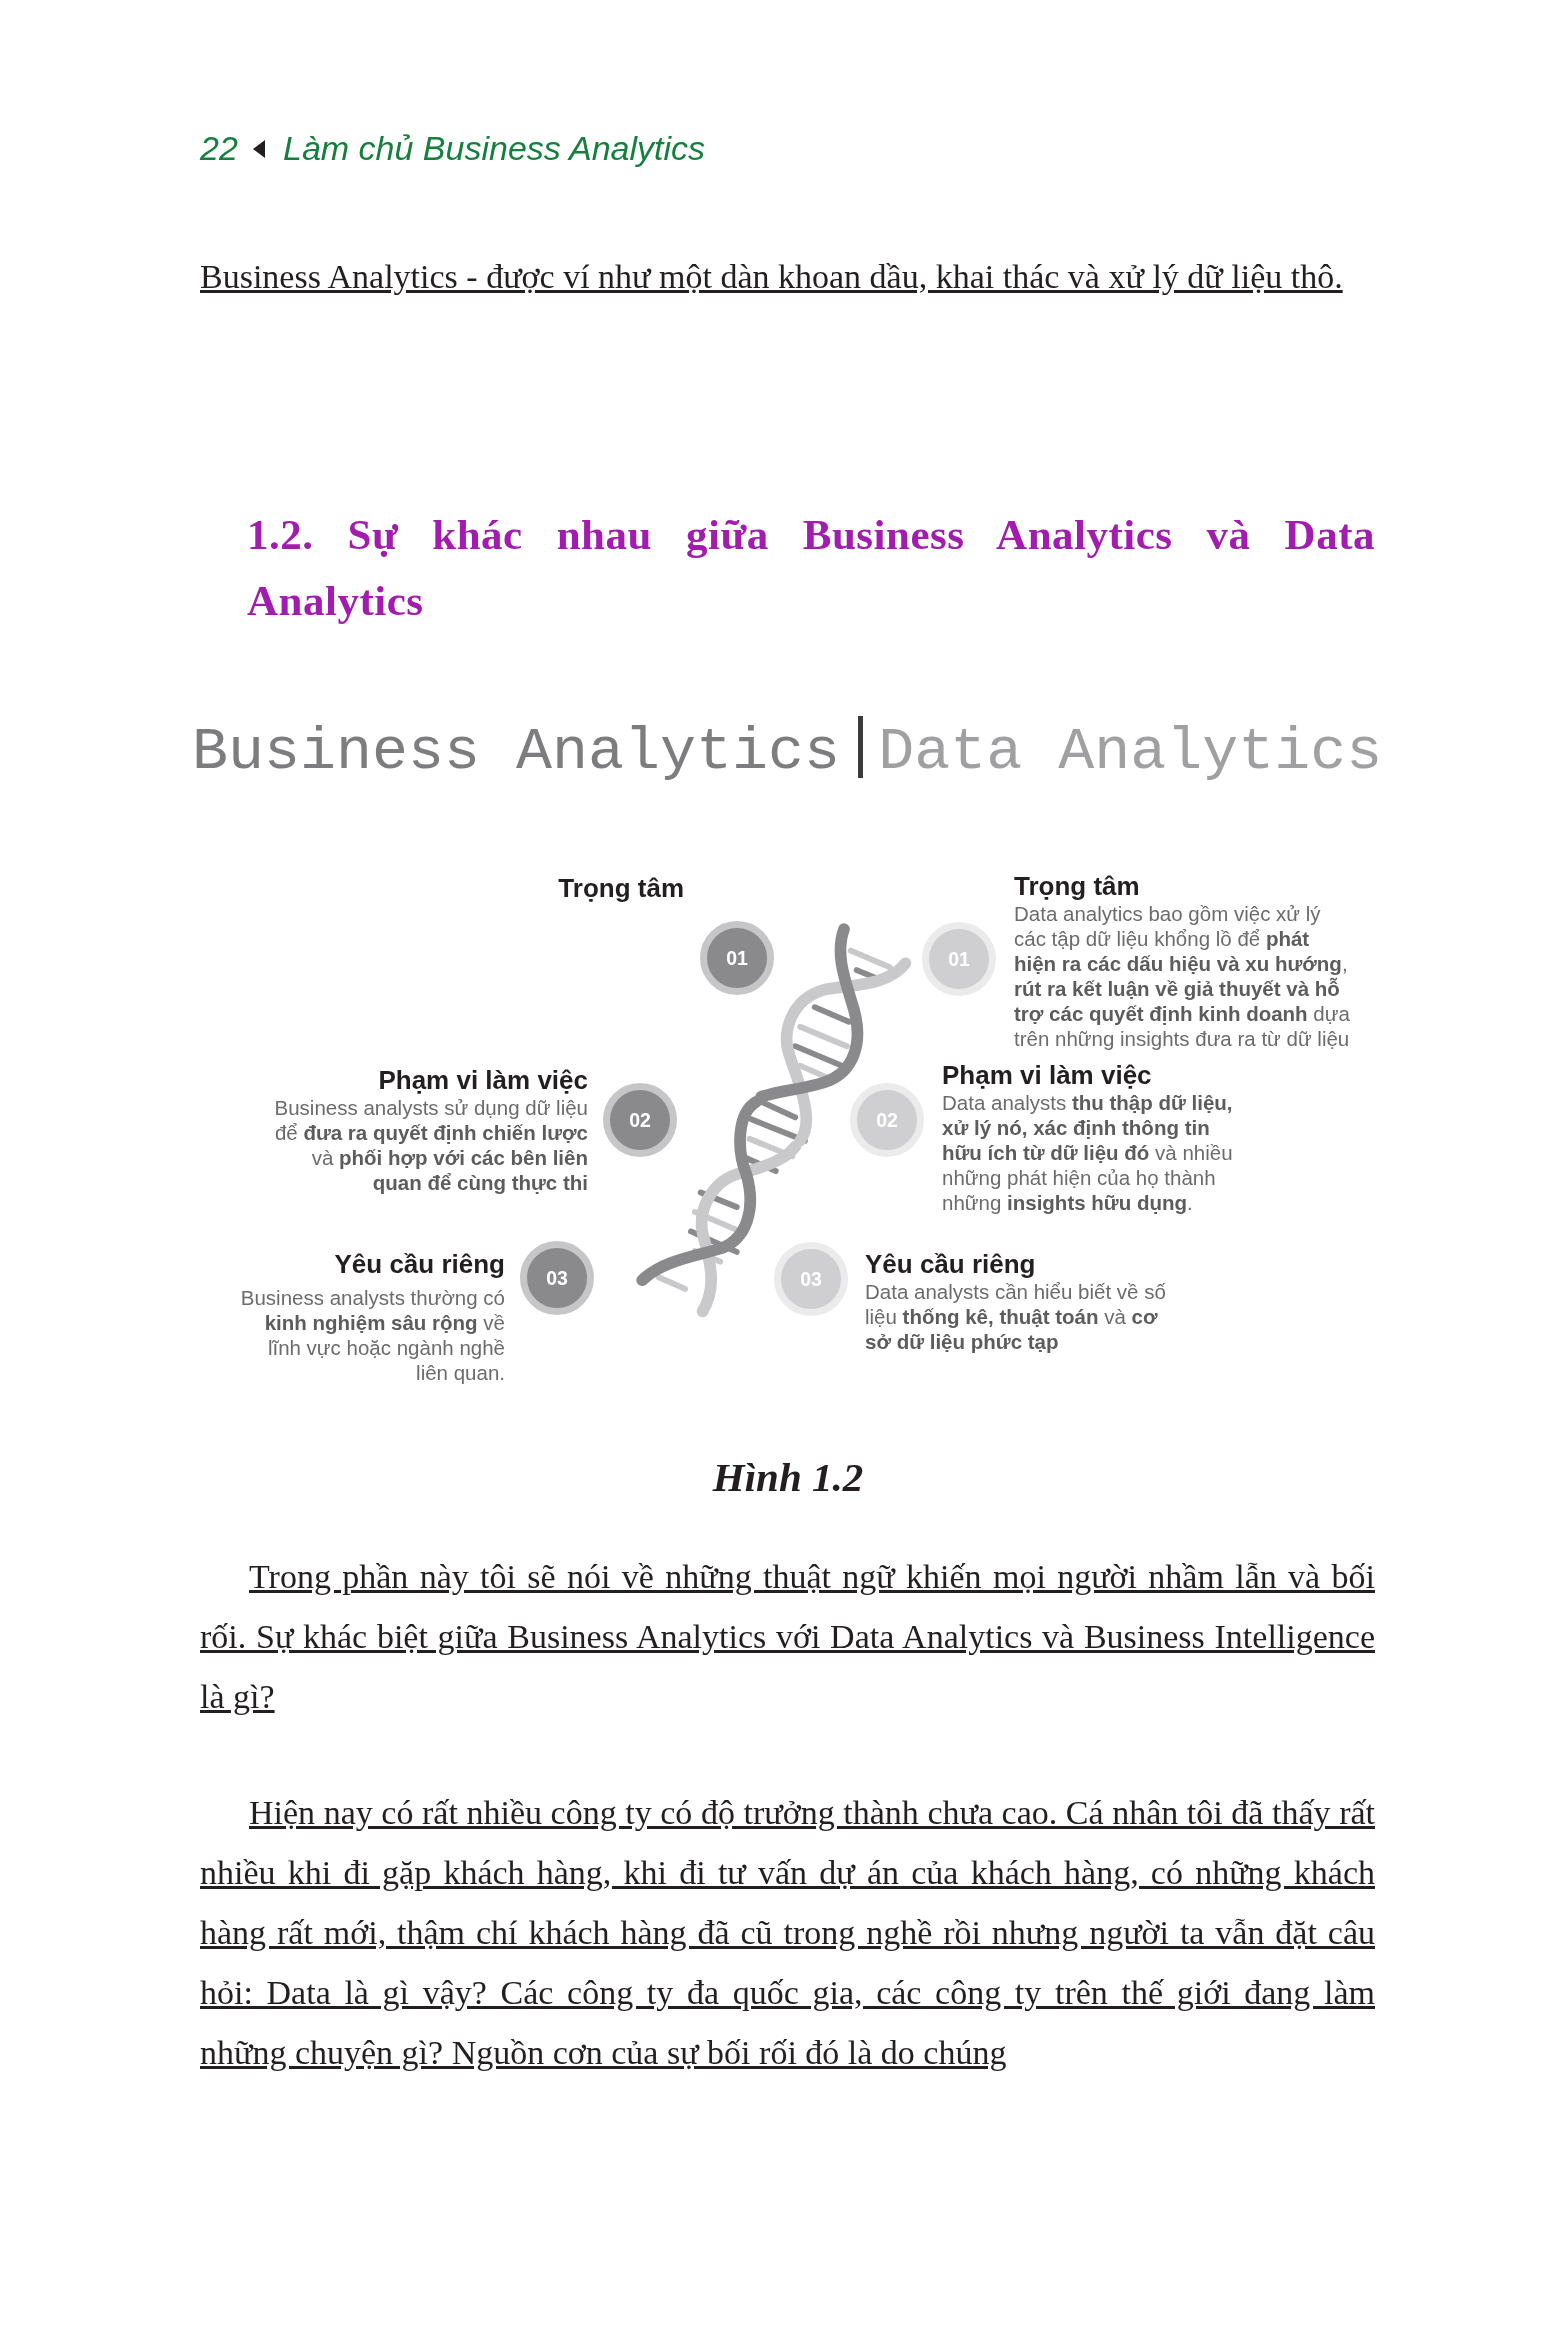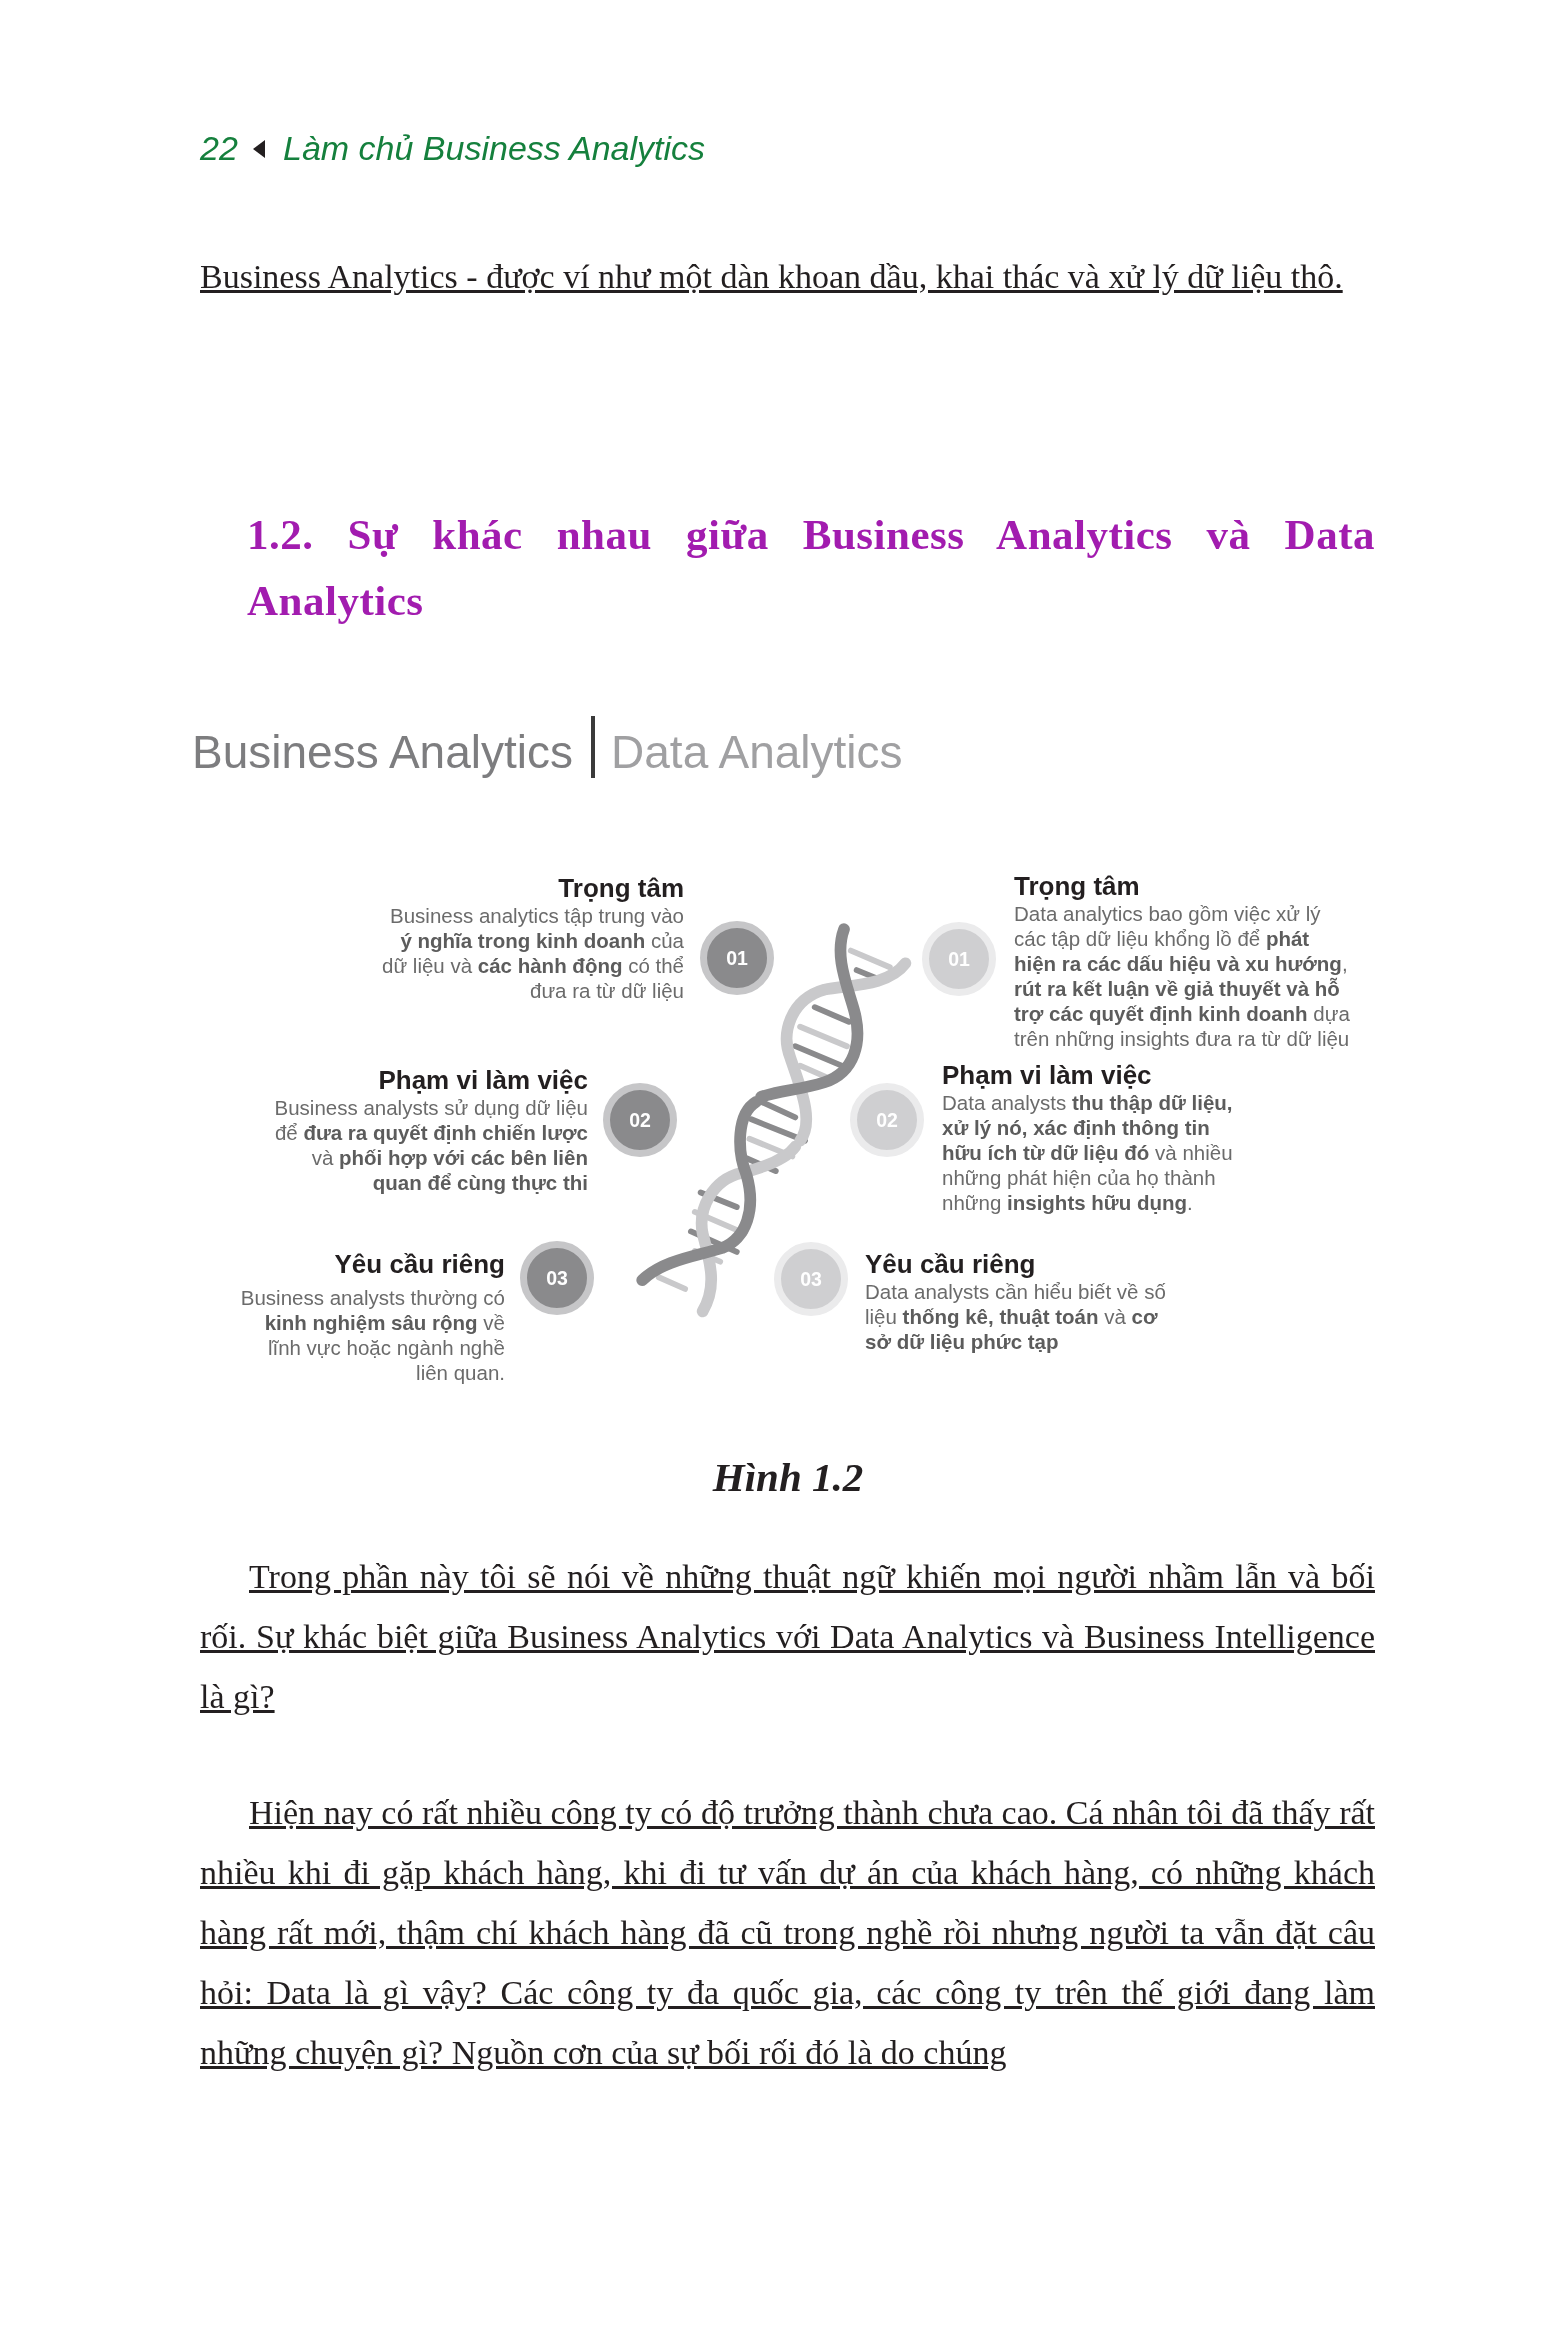--- a/index.html
+++ b/index.html
@@ -3,21 +3,21 @@
 <meta charset="utf-8">
 <style>
   html, body { margin: 0; padding: 0; background: #ffffff; }
   body { width: 1560px; height: 2341px; position: relative; overflow: hidden; color: #231f20; }
   .abs { position: absolute; }
   .running-head { left: 200px; top: 129px; font-family: "Liberation Sans", sans-serif; font-style: italic; font-size: 34px; color: #15803d; white-space: nowrap; }
   .running-head .tri { display: inline-block; width: 0; height: 0; border-top: 9.8px solid transparent; border-bottom: 9.8px solid transparent; border-right: 12.7px solid #231f20; margin: 0 17.6px 0 15.6px; vertical-align: 2px; }
   .serif-para { font-family: "Liberation Serif", serif; font-size: 34px; line-height: 60px; color: #231f20; text-align: justify; text-align-last: left; text-decoration: underline; }
   .para1 { left: 200px; top: 247px; width: 1175px; }
   .section-heading { left: 247px; top: 502px; width: 1128px; font-family: Liberation Serif, serif; font-weight: bold; font-size: 43px; line-height: 66px; color: #a21caf; text-align: justify; text-align-last: left; letter-spacing: 0.5px; }
-  .fig-title { left: 192px; top: 716px; font-family: Liberation Sans, sans-serif; font-size: 46px; white-space: nowrap; }
+  .fig-title { left: 192px; top: 716px; font-family: Liberation Mono, monospace; font-size: 60px; white-space: nowrap; }
   .fig-title .ba { color: #7d7d7f; }
   .fig-title .sep { display: inline-block; width: 4.9px; height: 62px; background: #3a3a3a; margin: 0 15.6px 0 17.6px; vertical-align: -9.8px; }
   .fig-title .da { color: #a0a0a2; }
   .fig-block { font-family: "Liberation Sans", sans-serif; font-size: 20.5px; line-height: 25px; color: #6b6b6b; }
   .fig-block .t { font-size: 26px; line-height: 29px; font-weight: bold; color: #231f20; }
   .fig-block b { color: #5c5c5c; }
   .left-block { text-align: right; }
   .right-block { text-align: left; }
   .circle { position: absolute; border-radius: 50%; display: flex; align-items: center; justify-content: center; font-family: "Liberation Sans", sans-serif; font-weight: bold; font-size: 19.5px; color: #ffffff; box-sizing: border-box; }
   .circle.dark { width: 74px; height: 74px; background: #8a8a8c; border: 7.8px solid #c6c6c8; }
@@ -64,26 +64,20 @@
     </g>
 
     <path d="M 308 68 C 290 92, 250 90, 225 95 C 190 105, 180 140, 190 165 C 200 195, 215 230, 200 250 M 195 256 C 185 270, 160 278, 140 283 C 110 290, 95 320, 100 345 C 108 375, 115 400, 100 425" stroke="#c9c9cb" stroke-width="12"></path>
 
     <path d="M 245 33 C 235 60, 248 90, 255 115 C 265 150, 255 180, 225 190 C 200 198, 180 198, 160 205 M 155 210 C 135 222, 135 260, 145 285 C 155 320, 145 350, 120 360 C 95 368, 60 372, 38 393" stroke="#8a8a8c" stroke-width="12"></path>
   </g>
 </svg>
 
 <div class="abs fig-block left-block" style="right: 876px; top: 874px; width: 390px;">
   <div class="t">Trọng tâm</div>
-  <div class="lines">
-      <div><span>Business analytics tập trung vào</span></div>
-      <div><b>ý nghĩa trong kinh doanh</b><span> của</span></div>
-      <div><span>dữ liệu và </span><b>các hành động</b><span> có thể</span></div>
-      <div><span>đưa ra từ dữ liệu</span></div>
-    </div>
 </div>
 <div class="circle dark" style="left: 700px; top: 921px;">01</div>
 
 <div class="abs fig-block left-block" style="right: 972px; top: 1066px; width: 390px;">
   <div class="t">Phạm vi làm việc</div>
   <div class="lines">
       <div><span>Business analysts sử dụng dữ liệu</span></div>
       <div><span>để </span><b>đưa ra quyết định chiến lược</b></div>
       <div><span>và </span><b>phối hợp với các bên liên</b></div>
       <div><b>quan để cùng thực thi</b></div>

